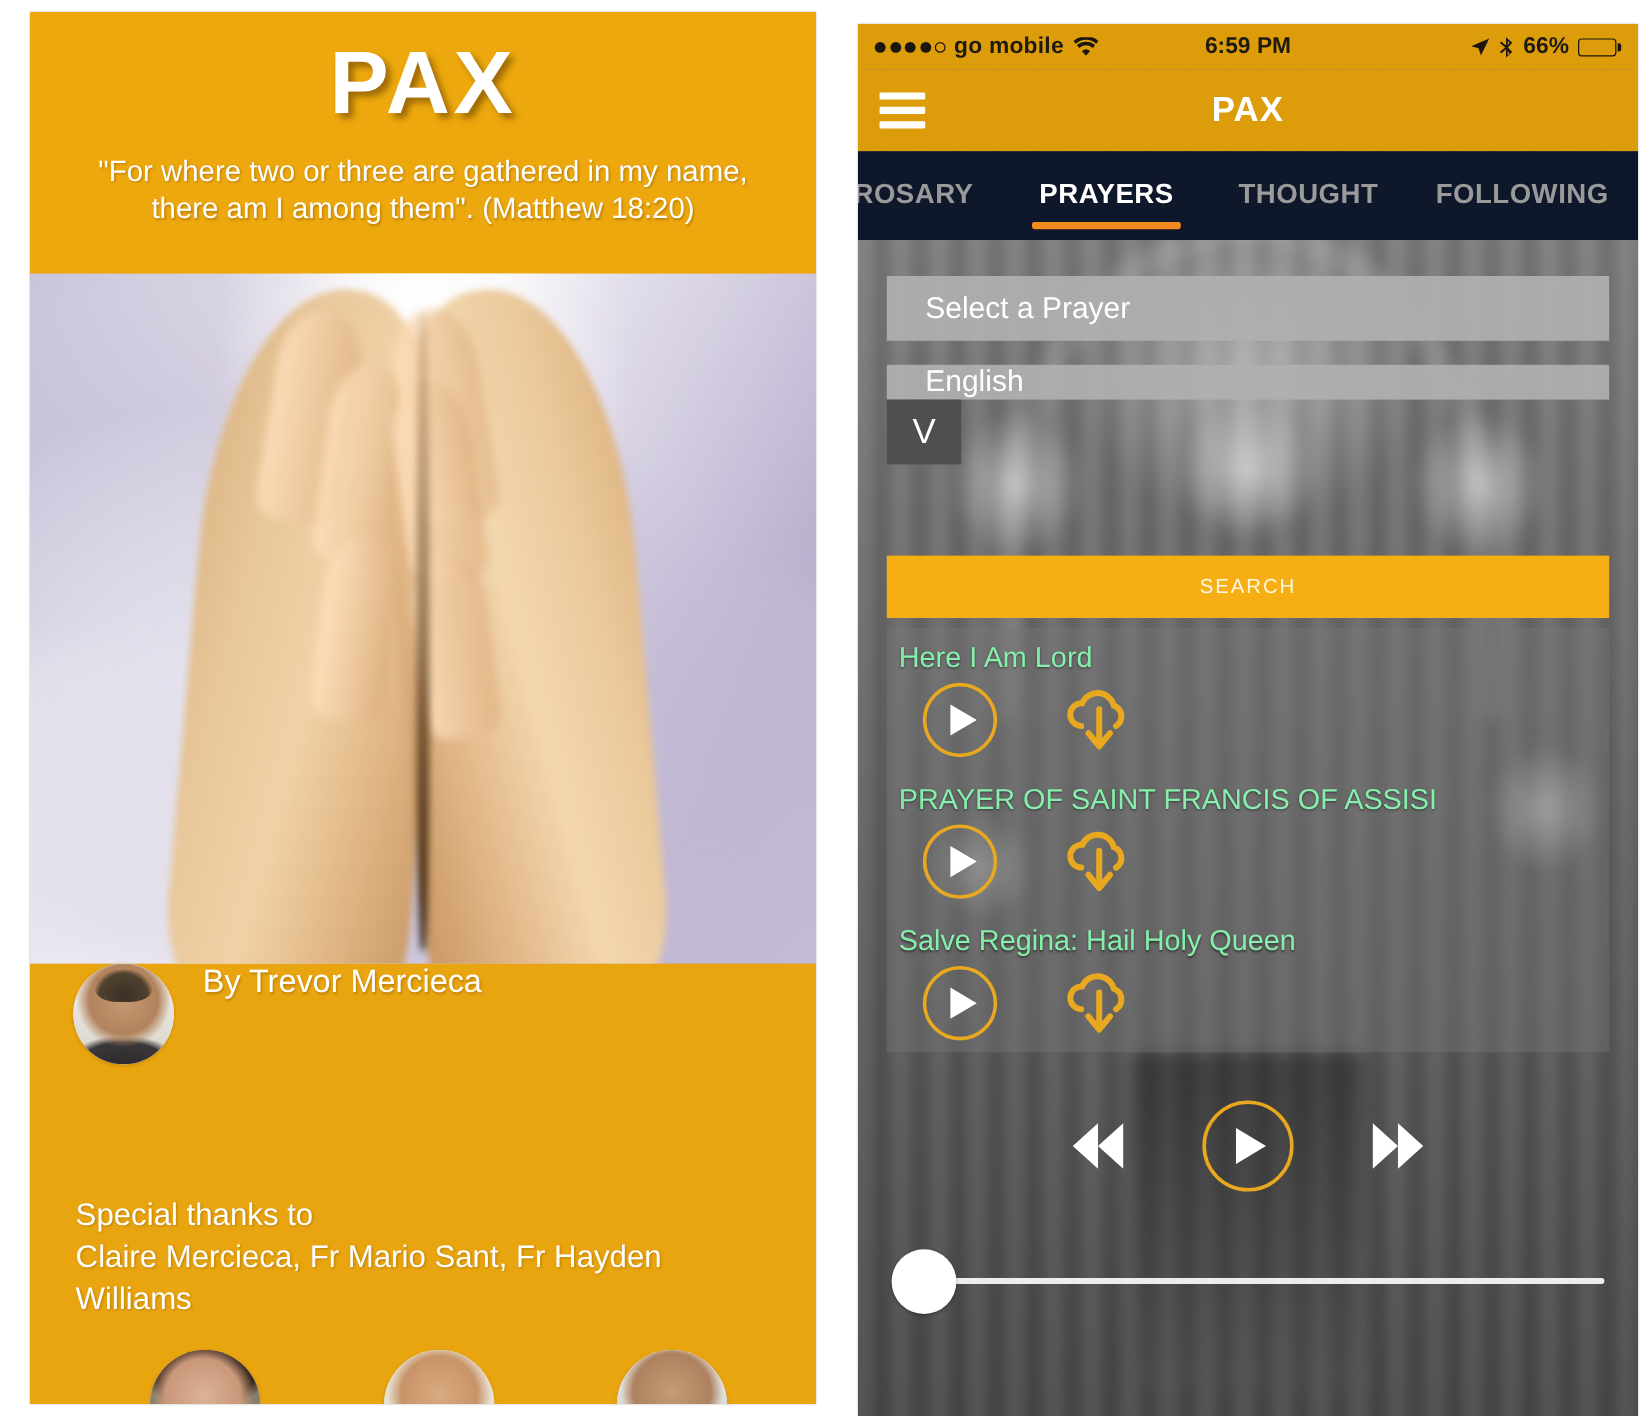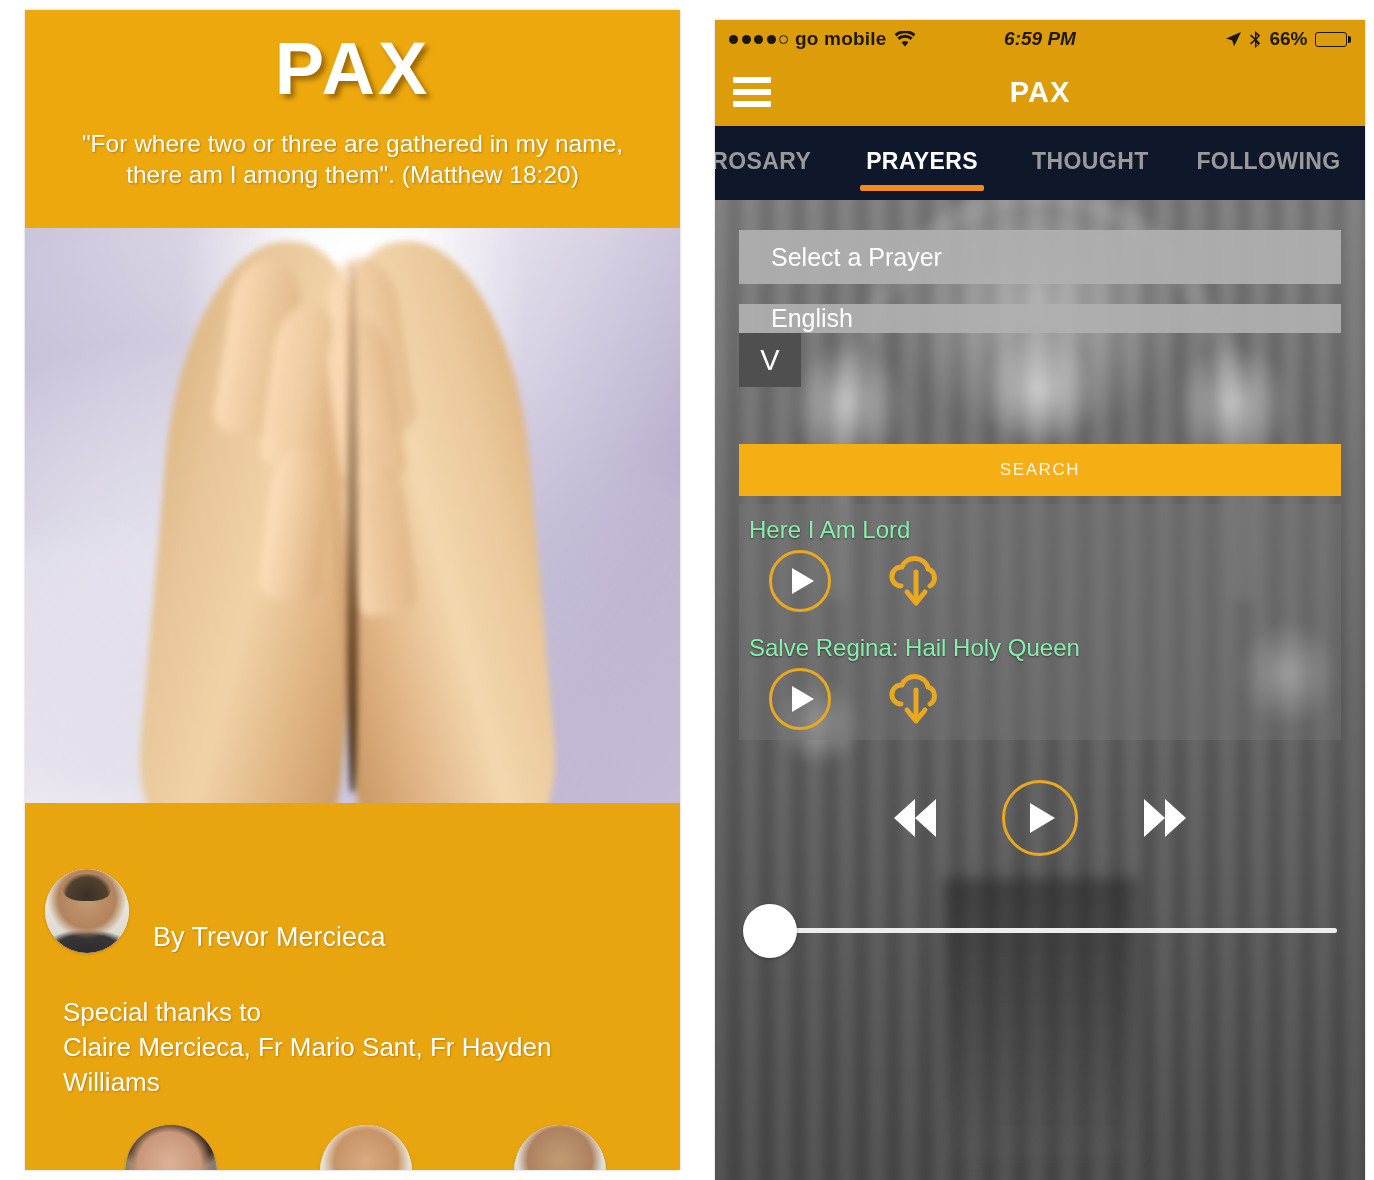--- a/index.html
+++ b/index.html
@@ -81,21 +81,21 @@
   }
   .crease {
     position: absolute; left: 49.2%; top: 6%; width: 1.6%; height: 92%;
     background: linear-gradient(180deg, rgba(120,78,38,.18), rgba(70,40,12,.62) 62%, rgba(40,22,6,.85));
     filter: blur(3px); border-radius: 40%;
   }
 
   
   .author-row {
     height: 150px; background: #e9a50f;
-    display: flex; align-items: flex-end; padding-left: 20px; gap: 24px;
+    display: flex; align-items: flex-start; padding-left: 36px; gap: 24px;
   }
   .avatar {
     border-radius: 50%; overflow: hidden; flex: none;
     box-shadow: 0 1px 3px rgba(110,70,0,.3);
     position: relative;
   }
   .avatar.author { width: 84px; height: 84px; background: #f2f0ec; }
   .av-face { position: absolute; inset: 0; }
   
   .face-m1 { background:
@@ -167,21 +167,21 @@
   .statusbar {
     position: relative; z-index: 4; height: 38px; background: #dd9c0a;
     display: flex; align-items: center; padding: 0 14px;
     color: #1e1a10; font-size: 19px; font-weight: 700;
   }
   .sb-left { display: flex; align-items: center; gap: 7px; }
   .dots { display: flex; gap: 3.5px; align-items: center; }
   .dot { width: 9px; height: 9px; border-radius: 50%; background: #1b1710; }
   .dot.hollow { background: transparent; border: 1.6px solid #1b1710; }
   .sb-carrier { letter-spacing: .2px; }
-  .sb-center { position: absolute; left: 0; right: 0; text-align: center; pointer-events: none; font-style: italic; }
+  .sb-center { position: absolute; left: 0; right: 0; text-align: center; pointer-events: none; }
   .sb-right { margin-left: auto; display: flex; align-items: center; gap: 7px; z-index: 2; }
   .battery { display: inline-flex; align-items: center; }
   .bat-body { width: 32px; height: 15px; border: 1.8px solid #1b1710; border-radius: 3px; padding: 1.5px; }
   .bat-fill { height: 100%; width: 66%; background: #1b1710; border-radius: 1px; }
   .bat-cap { width: 3px; height: 7px; background: #1b1710; border-radius: 0 2px 2px 0; margin-left: 1.5px; }
 
   .navbar {
     position: relative; z-index: 4; height: 68px; background: #dd9c0a;
     display: flex; align-items: center; padding: 0 18px;
   }
@@ -220,21 +220,21 @@
   }
   .field.select-prayer { margin-top: 12px; }
   .lang-row { display: flex; margin-top: 20px; flex-direction: column; }
   .lang-row .field { flex: 1; }
   .chevron-btn {
     width: 62px; height: 54px; background: #4f4f4f;
     display: flex; align-items: center; justify-content: center;
     color: #ffffff; font-size: 29px; cursor: pointer;
   }
   .search-btn {
-    margin-top: 57px; height: 52px; background: #f5ae13;
+    margin-top: 76px; height: 52px; background: #f5ae13;
     display: flex; align-items: center; justify-content: center;
     color: #fff6e0; font-size: 17px; letter-spacing: 1.6px; cursor: pointer;
   }
 
   .prayer-list { margin-top: 8px; background: rgba(120,120,120,.42); }
   .prayer-row { padding: 6px 0 10px 8px; }
   .prayer-title { color: #86efac; font-size: 24px; padding: 6px 0 6px 2px; text-shadow: 0 1px 2px rgba(0,0,0,.5); }
   .row-actions { display: flex; align-items: center; gap: 52px; padding-left: 22px; }
 
   .play-circle {
@@ -408,20 +408,33 @@
                 <div class="play-tri"></div>
               </div>
             <svg class="cloud-dl" viewBox="0 0 68 58">
               <path d="M18 34a9.5 9.5 0 0 1 .8-19 14 14 0 0 1 26.4 2 9.5 9.5 0 0 1 1.8 17" fill="none" stroke="#e8a81f" stroke-width="5" stroke-linecap="round"></path>
               <line x1="33" y1="20" x2="33" y2="48" stroke="#e8a81f" stroke-width="5" stroke-linecap="round"></line>
               <path d="M24 40l9 11 9-11" fill="none" stroke="#e8a81f" stroke-width="5" stroke-linecap="round" stroke-linejoin="round"></path>
             </svg>
           </div>
         </div>
 
+        <div class="prayer-row">
+          <div class="prayer-title">PRAYER OF SAINT FRANCIS OF ASSISI</div>
+          <div class="row-actions">
+            <div class="play-circle">
+                <div class="play-tri"></div>
+              </div>
+            <svg class="cloud-dl" viewBox="0 0 68 58">
+              <path d="M18 34a9.5 9.5 0 0 1 .8-19 14 14 0 0 1 26.4 2 9.5 9.5 0 0 1 1.8 17" fill="none" stroke="#e8a81f" stroke-width="5" stroke-linecap="round"></path>
+              <line x1="33" y1="20" x2="33" y2="48" stroke="#e8a81f" stroke-width="5" stroke-linecap="round"></line>
+              <path d="M24 40l9 11 9-11" fill="none" stroke="#e8a81f" stroke-width="5" stroke-linecap="round" stroke-linejoin="round"></path>
+            </svg>
+          </div>
+        </div>
 
         <div class="prayer-row">
           <div class="prayer-title">Salve Regina: Hail Holy Queen</div>
           <div class="row-actions">
             <div class="play-circle">
                 <div class="play-tri"></div>
               </div>
             <svg class="cloud-dl" viewBox="0 0 68 58">
               <path d="M18 34a9.5 9.5 0 0 1 .8-19 14 14 0 0 1 26.4 2 9.5 9.5 0 0 1 1.8 17" fill="none" stroke="#e8a81f" stroke-width="5" stroke-linecap="round"></path>
               <line x1="33" y1="20" x2="33" y2="48" stroke="#e8a81f" stroke-width="5" stroke-linecap="round"></line>

